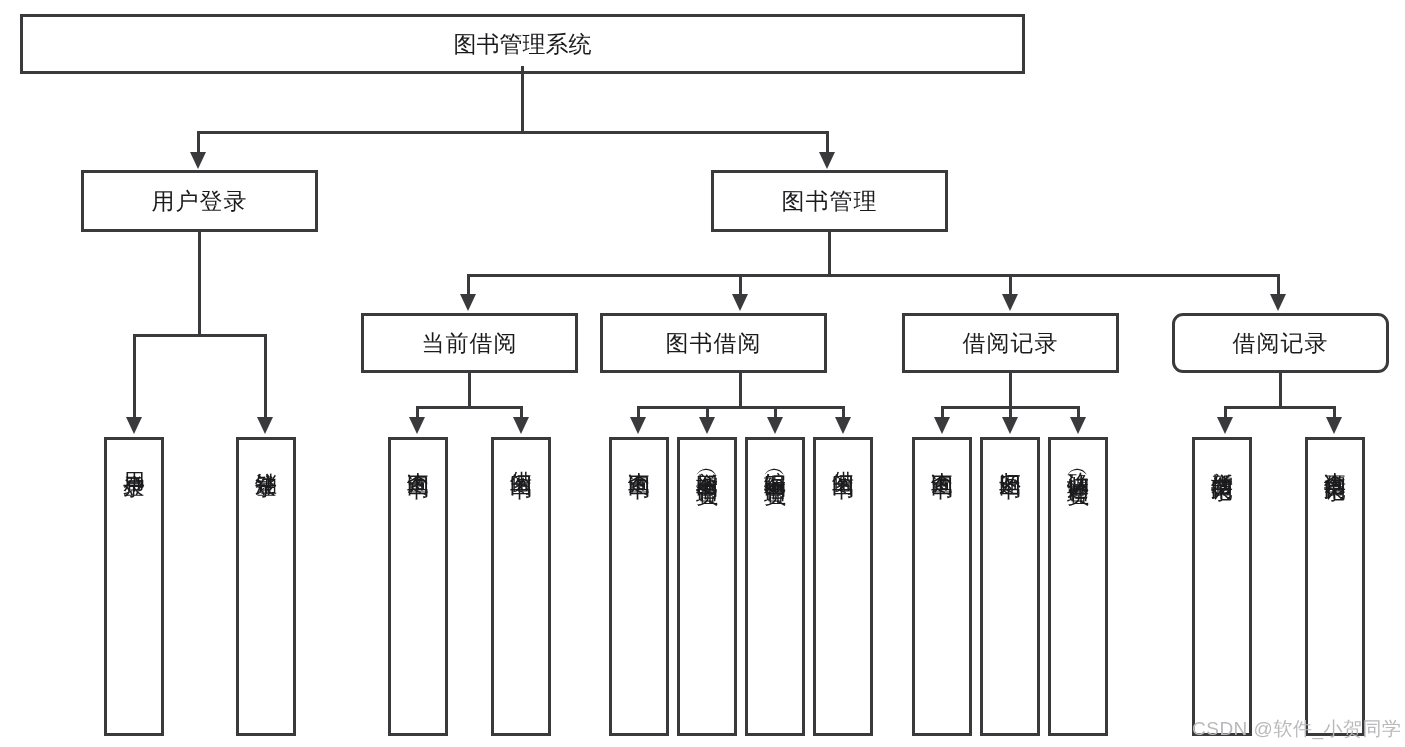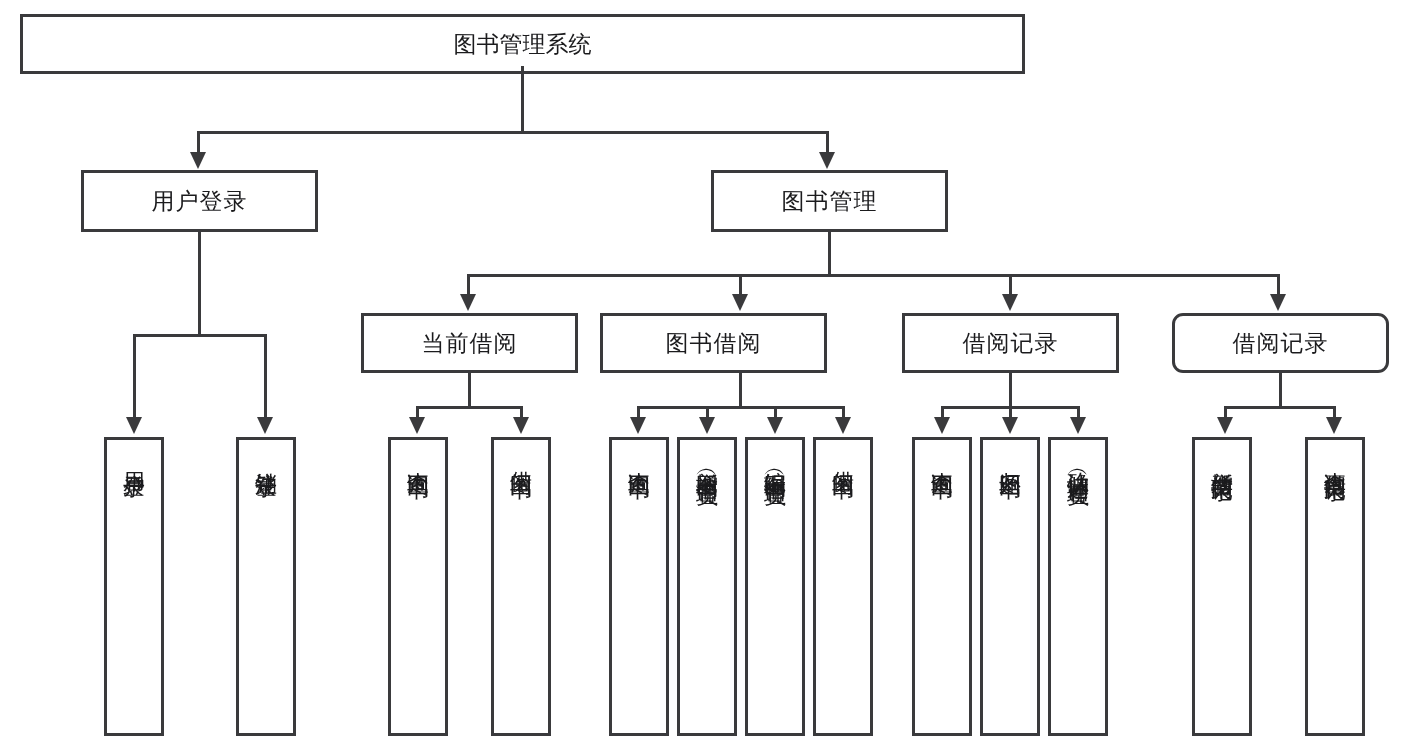--- a/index.html
+++ b/index.html
@@ -207,14 +207,15 @@
     <span class="vtext">确认归还（管理员）</span>
   </div>
 
   <div class="node leaf" style="left:1192px; top:437px; width:60px; height:299px;">
     <span class="vtext">新增借阅记录</span>
   </div>
   <div class="node leaf" style="left:1305px; top:437px; width:60px; height:299px;">
     <span class="vtext">查询借阅记录</span>
   </div>
 
+  <div id="watermark" style="left:1192px; top:716px;">CSDN @软件_小贺同学</div>
 
 </div>
 
 </body></html>

